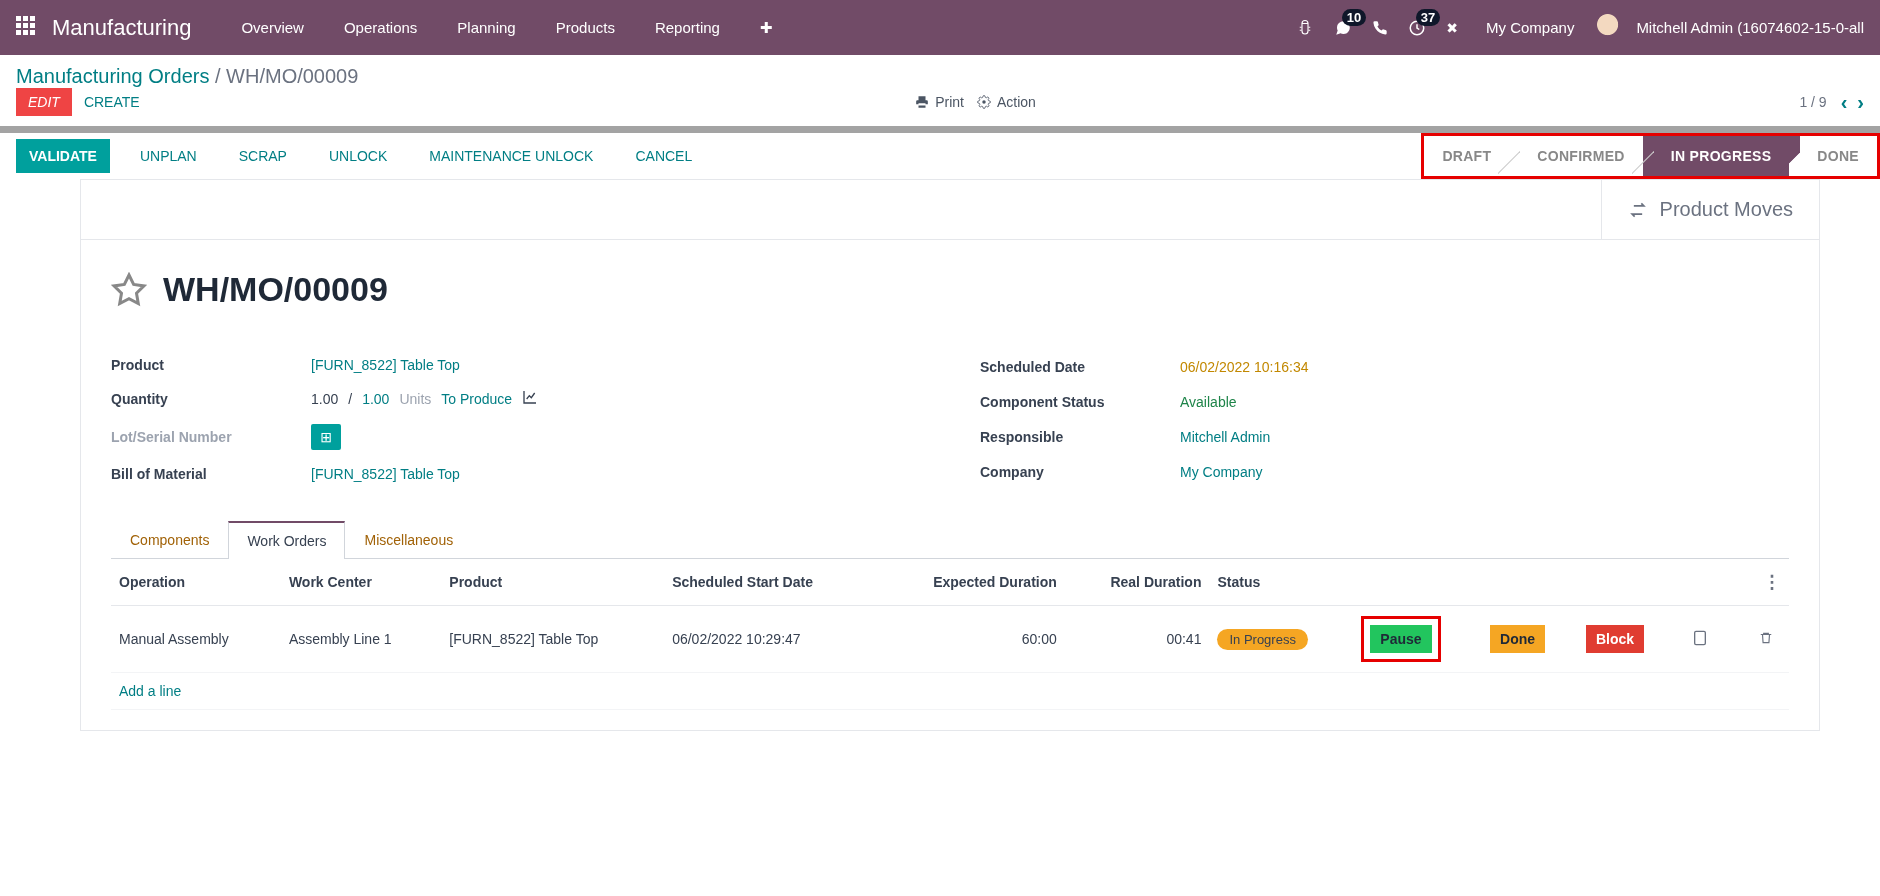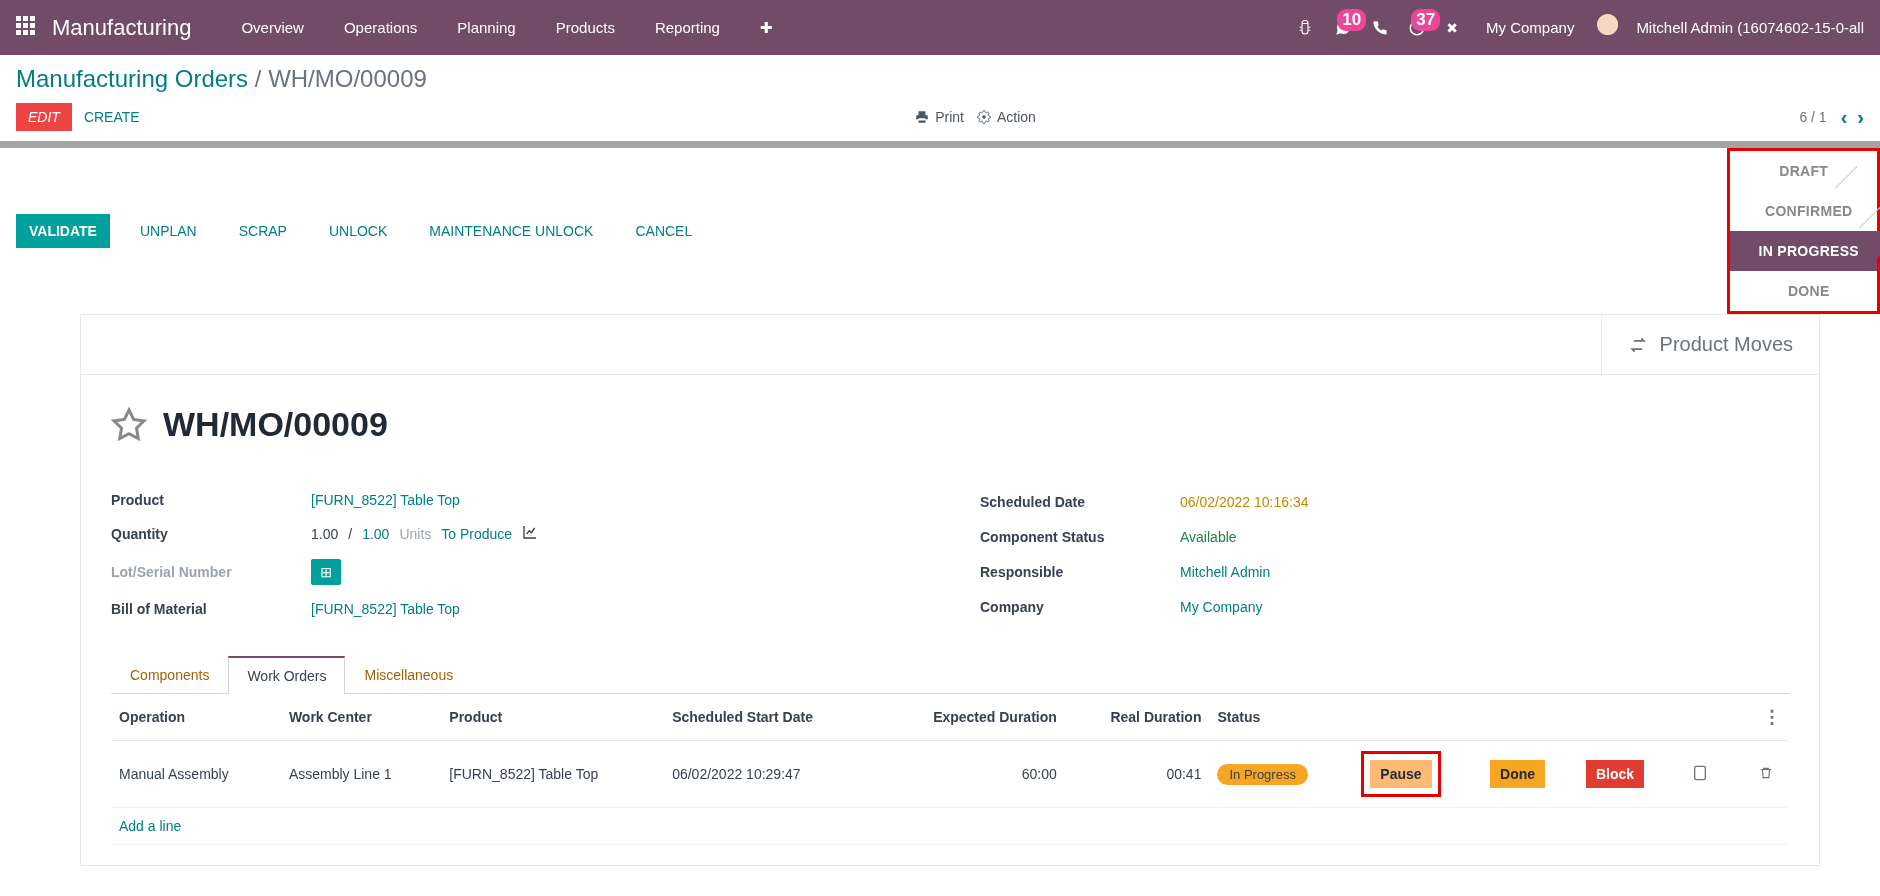--- a/index.html
+++ b/index.html
@@ -7,44 +7,44 @@
 
 
 .topnav { background: #714B67; color: #fff; height: 55px; display: flex; align-items: center; padding: 0 16px; }
 .topnav .apps-icon { width: 24px; height: 24px; display: grid; grid-template-columns: repeat(3, 5px); grid-template-rows: repeat(3, 5px); gap: 2px; margin-right: 12px; cursor: pointer; }
 .topnav .apps-icon span { background: #fff; }
 .topnav .brand { font-size: 22px; font-weight: 400; margin-right: 30px; }
 .topnav .menu { display: flex; gap: 0; }
 .topnav .menu-item { padding: 18px 20px; cursor: pointer; font-size: 15px; }
 .topnav .tray { margin-left: auto; display: flex; align-items: center; gap: 20px; }
 .topnav .tray-item { position: relative; cursor: pointer; display: flex; align-items: center; }
-.topnav .badge { position: absolute; top: -10px; right: -14px; background: #ec4899; color: #fff; font-size: 17px; font-weight: 700; padding: 1px 5px; border-radius: 9px; margin-left: 24px; }
+.topnav .badge { position: absolute; top: -10px; right: -14px; background: #0f172a; color: #fff; font-size: 13px; font-weight: 700; padding: 1px 5px; border-radius: 9px; margin-left: 24px; }
 .topnav .company { font-size: 15px; margin-left: 8px; }
 .topnav .avatar { width: 34px; height: 34px; border-radius: 50%; background: radial-gradient(circle at 40% 40%, #f3d9c0 35%, #714B67 38%); margin-right: 8px; }
 .topnav .username { font-size: 15px; }
 
 
 .page-header { padding: 10px 16px 0 16px; }
-.breadcrumb { font-size: 24px; color: #6b7280; margin-bottom: 10px; }
+.breadcrumb { font-size: 20px; color: #6b7280; }
 .breadcrumb a { color: #017e84; text-decoration: none; }
 .action-row { display: flex; align-items: center; margin-bottom: 10px; }
 .btn { padding: 6px 12px; font-size: 14px; border: none; cursor: pointer; }
 .btn-primary { background: #ef4444; color: #fff; font-weight: 500; font-style: italic; }
 .btn-link { background: transparent; color: #017e84; font-weight: 500; }
 .action-center { margin-left: auto; display: flex; gap: 13px; }
 .action-center .aitem { color: #4b5563; cursor: pointer; display: flex; align-items: center; gap: 6px; }
 .action-right { margin-left: auto; display: flex; align-items: center; gap: 14px; color: #6b7280; }
 .pager-icons { display: flex; gap: 10px; color: #017e84; font-size: 20px; font-weight: 700; }
 .pager-icons span { cursor: pointer; }
 
 
 .statusbar { display: flex; align-items: center; border-top: 7px solid #a3a3a3; padding: 0 0 0 16px; }
 .statusbar .left-btns { display: flex; gap: 18px; align-items: center; }
 .btn-validate { background: #00A09D; color: #fff; padding: 8px 12px; font-weight: 600; border: 1px solid #00A09D; }
-.status-steps { margin-left: auto; display: flex; align-items: center; border: 3px solid #e60000; border-left: 3px solid #e60000; padding: 0; flex-direction: column; }
+.status-steps { margin-left: auto; display: flex; align-items: center; border: 3px solid #e60000; border-left: 3px solid #e60000; padding: 0; }
 .step { position: relative; padding: 12px 18px 12px 28px; font-weight: 700; font-size: 14px; color: #888; letter-spacing: 0.3px; }
 .step.first { padding-left: 18px; }
 .step.active { background: #714B67; color: #fff; }
 .step-arrow { position: absolute; right: -11px; top: 0; bottom: 0; width: 22px; overflow: hidden; pointer-events: none; z-index: 2; }
 .step-arrow::before { content: ""; position: absolute; left: -12px; top: 0; bottom: 0; width: 24px; border-right: 1px solid #ccc; border-top: 1px solid #ccc; transform: rotate(45deg) scaleY(1.9); transform-origin: center; }
 .step.active .step-arrow::before { background: #714B67; border-color: #714B67; }
 
 
 .card-wrap { padding: 0 60px 40px 80px; }
 .card { border: 1px solid #e5e7eb; background: #fff; }
@@ -74,21 +74,21 @@
 .tab { padding: 10px 18px; color: #a16207; cursor: pointer; border: 1px solid transparent; border-bottom: none; position: relative; top: 1px; }
 .tab.active { background: #fff; border-color: #d1d5db; color: #374151; border-top: 2px solid #714B67; }
 
 
 .wo-table { width: 100%; border-collapse: collapse; }
 .wo-table th { text-align: left; padding: 12px 8px; font-weight: 600; color: #374151; border-bottom: 1px solid #e5e7eb; }
 .wo-table th.right { text-align: right; }
 .wo-table td { padding: 10px 8px; border-bottom: 1px solid #f3f4f6; vertical-align: middle; }
 .wo-table td.right { text-align: right; }
 .status-pill { background: #f5a623; color: #374151; padding: 3px 12px; border-radius: 12px; font-size: 13px; font-weight: 500; }
-.btn-pause { background: #fdba74; color: #1f2937; font-weight: 600; padding: 6px 10px; }
+.btn-pause { background: #22c55e; color: #1f2937; font-weight: 600; padding: 6px 10px; }
 .btn-done { background: #f5a623; color: #1f2937; font-weight: 600; padding: 6px 10px; }
 .btn-block { background: #e03c31; color: #fff; font-weight: 600; padding: 6px 10px; }
 .pause-hl { border: 3px solid #e60000; padding: 6px; display: inline-block; }
 .icon-cell { text-align: center; color: #6b7280; cursor: pointer; }
 .add-line { color: #017e84; padding: 12px 8px; cursor: pointer; }
 .kebab { cursor: pointer; color: #6b7280; font-size: 18px; }
 </style>
 </head>
 <body>
 
@@ -164,21 +164,21 @@
       </div>
       <div class="aitem">
         <svg width="14" height="14" viewBox="0 0 24 24" fill="#4b5563">
             <circle cx="12" cy="12" r="3"></circle>
             <path d="M19.4 15a1.65 1.65 0 0 0 .33 1.82l.06.06a2 2 0 1 1-2.83 2.83l-.06-.06a1.65 1.65 0 0 0-1.82-.33 1.65 1.65 0 0 0-1 1.51V21a2 2 0 1 1-4 0v-.09A1.65 1.65 0 0 0 9 19.4a1.65 1.65 0 0 0-1.82.33l-.06.06a2 2 0 1 1-2.83-2.83l.06-.06a1.65 1.65 0 0 0 .33-1.82 1.65 1.65 0 0 0-1.51-1H3a2 2 0 1 1 0-4h.09A1.65 1.65 0 0 0 4.6 9a1.65 1.65 0 0 0-.33-1.82l-.06-.06a2 2 0 1 1 2.83-2.83l.06.06a1.65 1.65 0 0 0 1.82.33H9a1.65 1.65 0 0 0 1-1.51V3a2 2 0 1 1 4 0v.09a1.65 1.65 0 0 0 1 1.51 1.65 1.65 0 0 0 1.82-.33l.06-.06a2 2 0 1 1 2.83 2.83l-.06.06a1.65 1.65 0 0 0-.33 1.82V9a1.65 1.65 0 0 0 1.51 1H21a2 2 0 1 1 0 4h-.09a1.65 1.65 0 0 0-1.51 1z" fill="none" stroke="#4b5563" stroke-width="1.5"></path>
           </svg>
         <span>Action</span>
       </div>
     </div>
     <div class="action-right">
-      <span>6 / 1</span>
+      <span>1 / 9</span>
       <div class="pager-icons">
         <span>‹</span>
         <span>›</span>
       </div>
     </div>
   </div>
 </div>
 
 <div class="statusbar">
   <div class="left-btns">

